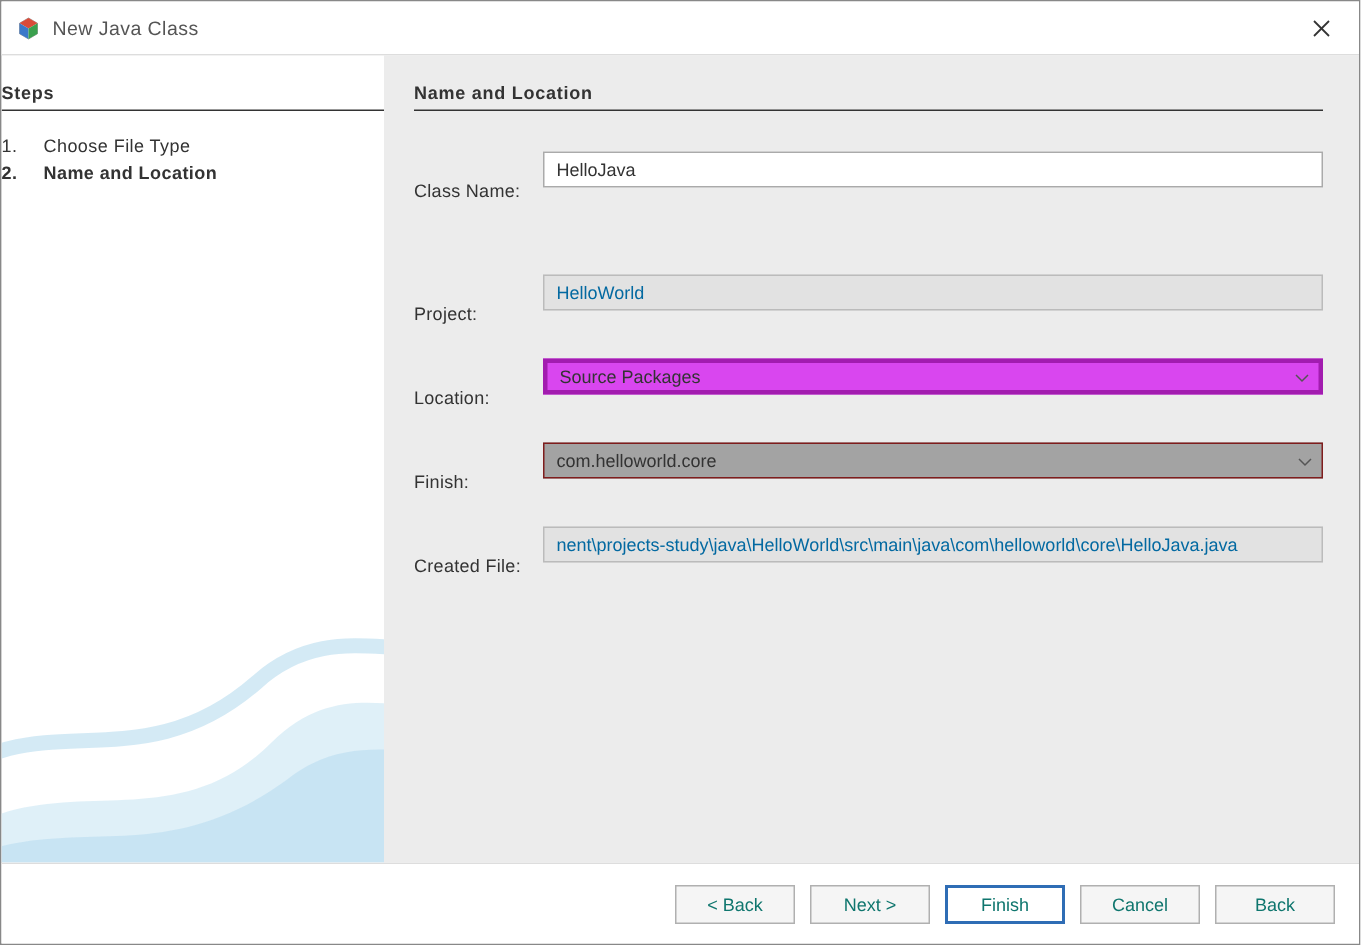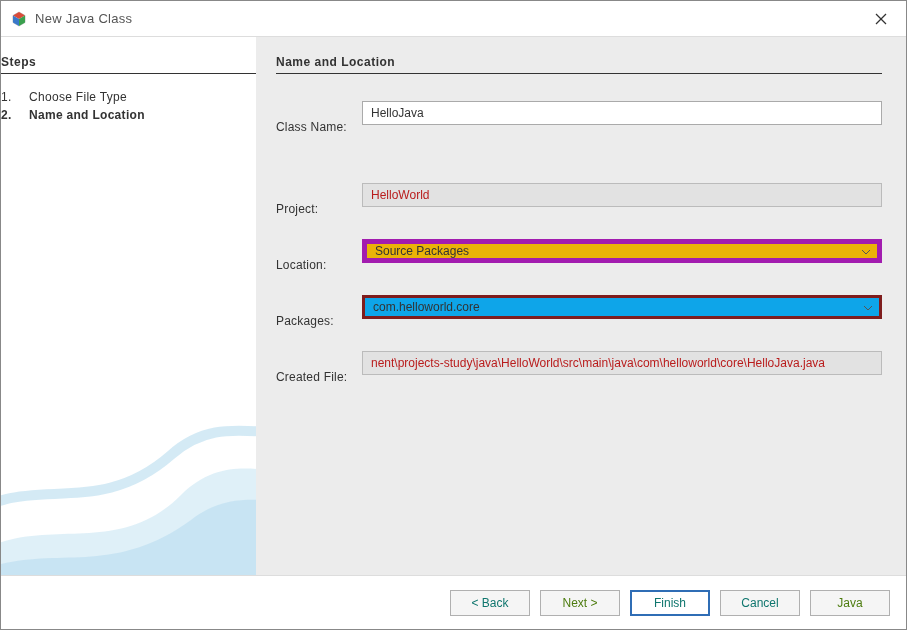--- a/index.html
+++ b/index.html
@@ -143,32 +143,32 @@
       font-family: inherit;
       padding: 0 8px;
       background: #fff;
       color: #333;
       display: flex;
       align-items: center;
     }
     .form-row .readonly-field {
       background: #e2e2e2;
       border: 1px solid #bbb;
-      color: #b91c1c;
+      color: #0369a1;
     }
     .form-row .dropdown-field {
-      background: #eab308;
-      border: 5px solid #a21caf;
+      background: #d946ef;
+      border: 3px solid #a21caf;
       cursor: default;
       position: relative;
       padding-right: 22px;
     }
     .form-row .dropdown-field.editable {
-      background: #0ea5e9;
-      border: 3px solid #7f1d1d;
+      background: #a3a3a3;
+      border: 1px solid #7f1d1d;
     }
     .form-row .chevron {
       position: absolute;
       right: 6px;
       top: 50%;
       transform: translateY(-50%);
     }
     .footer {
       height: 54px;
       border-top: 1px solid #ddd;
@@ -183,21 +183,21 @@
       width: 80px;
       height: 26px;
       border: 1px solid #b0b0b0;
       background: #f5f5f5;
       font-size: 12px;
       font-family: inherit;
       color: #0f766e;
       cursor: pointer;
     }
     .footer button:disabled {
-      color: #4d7c0f;
+      color: #0f766e;
       cursor: default;
     }
     .footer button.primary {
       border: 2px solid #2f6db5;
       background: #fff;
     }
   </style>
 </head>
 <body>
 
@@ -267,21 +267,21 @@
             <span class="chevron">
               <svg width="10" height="6" viewBox="0 0 10 6">
                   <path d="M1 1 L5 5 L9 1" fill="none" stroke="#555" stroke-width="1"></path>
                 </svg>
             </span>
           </div>
         </div>
       </div>
 
       <div class="form-row">
-        <label>Packages:</label>
+        <label>Finish:</label>
         <div class="field">
           <div class="dropdown-field editable">
             <span>com.helloworld.core</span>
             <span class="chevron">
               <svg width="10" height="6" viewBox="0 0 10 6">
                   <path d="M1 1 L5 5 L9 1" fill="none" stroke="#555" stroke-width="1"></path>
                 </svg>
             </span>
           </div>
         </div>
@@ -294,15 +294,15 @@
         </div>
       </div>
     </div>
   </div>
 
   <div class="footer">
     <button>&lt; Back</button>
     <button disabled="">Next &gt;</button>
     <button class="primary">Finish</button>
     <button>Cancel</button>
-    <button disabled="">Java</button>
+    <button disabled="">Back</button>
   </div>
 </div>
 
 </body></html>

